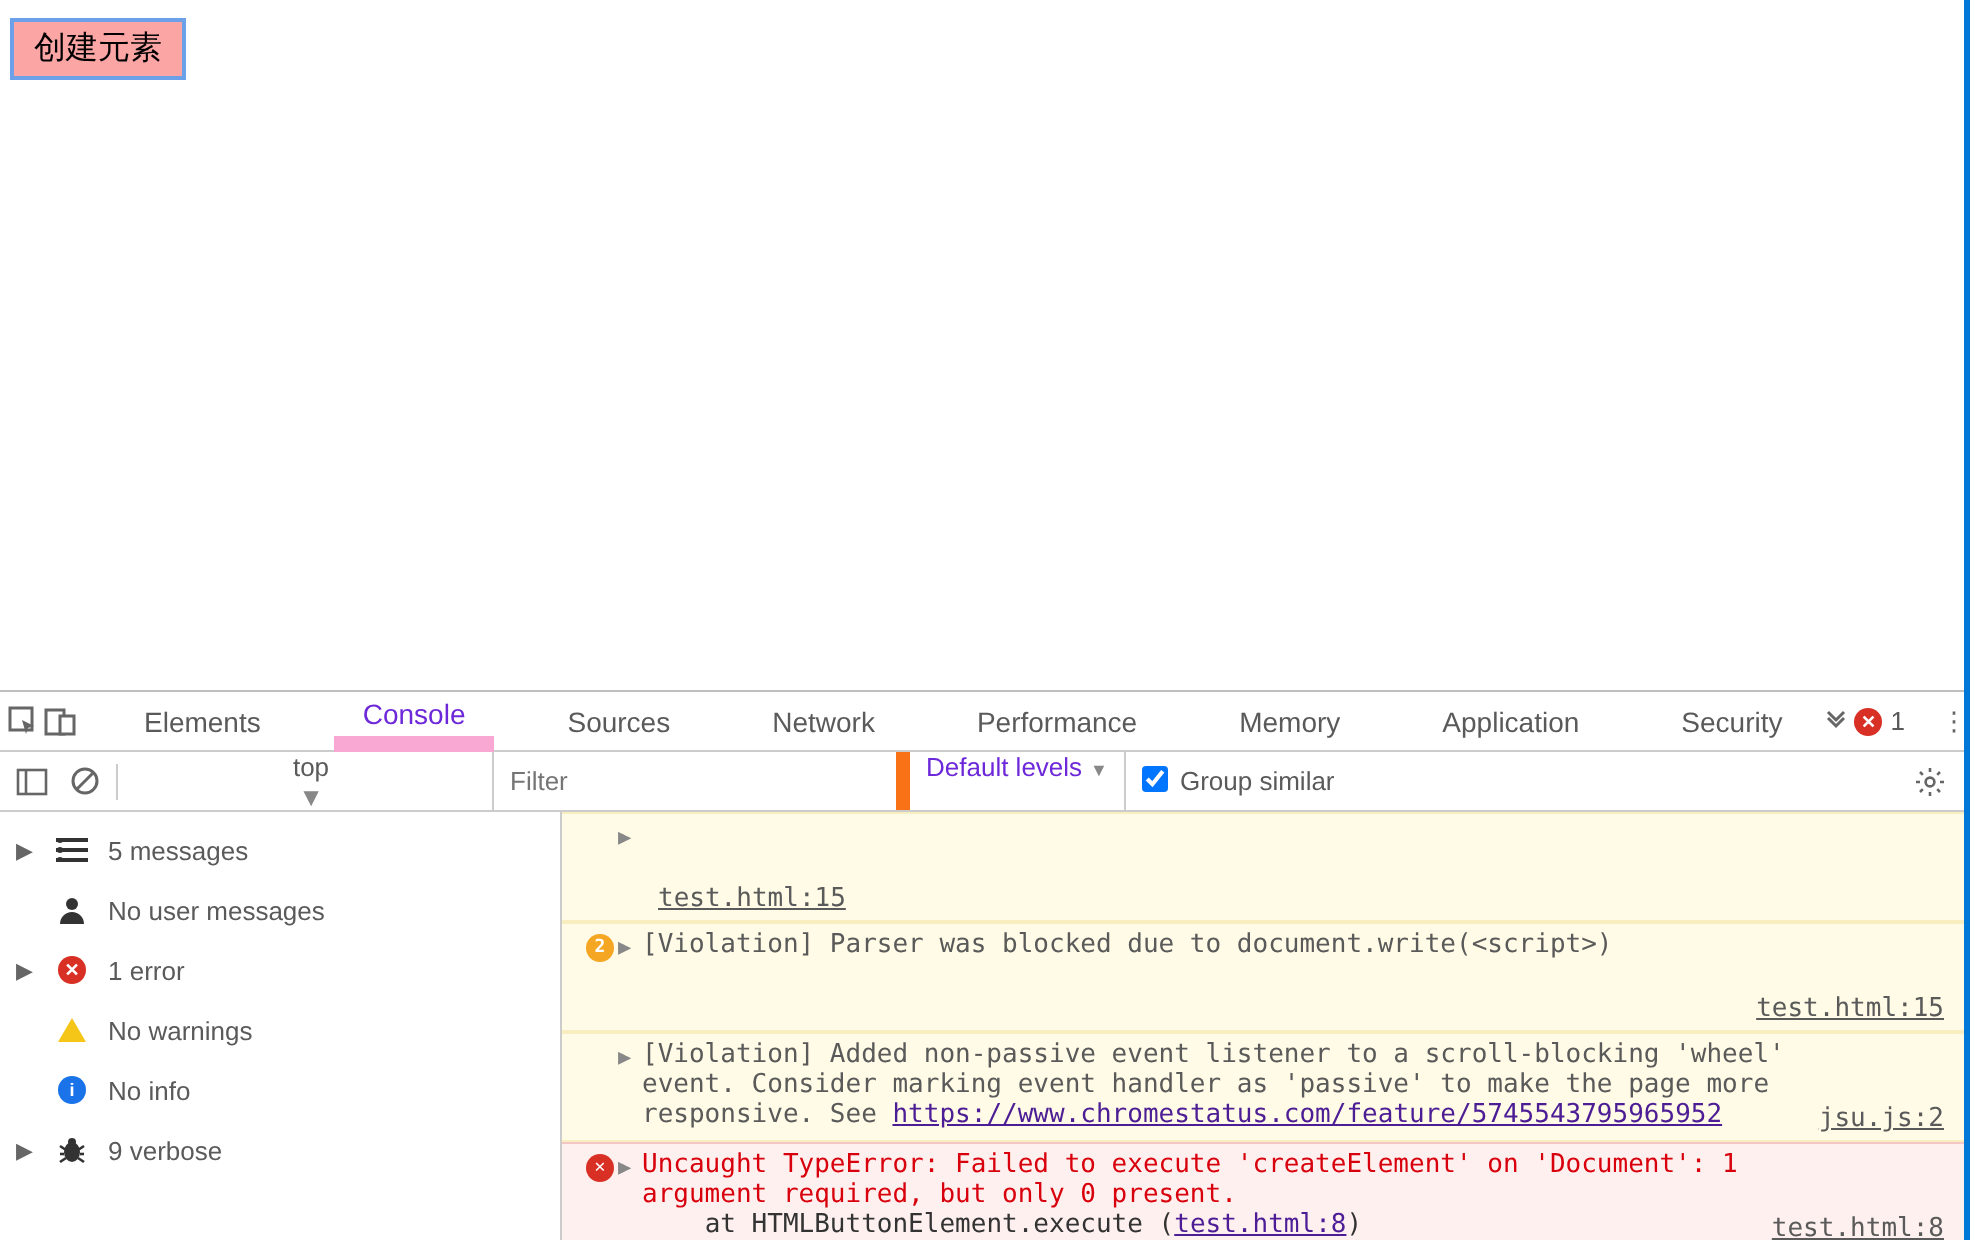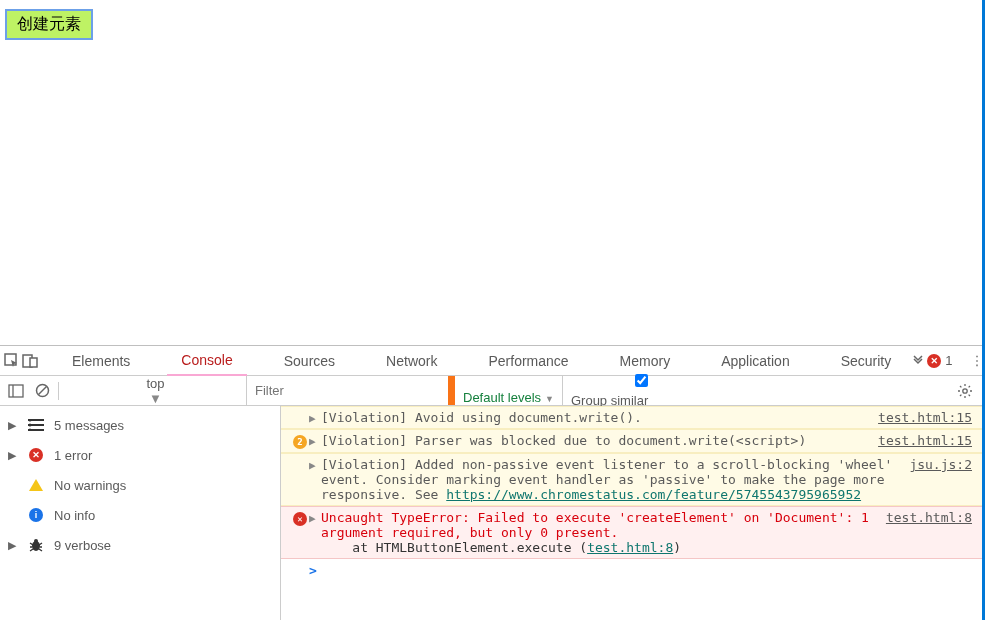--- a/index.html
+++ b/index.html
@@ -18,21 +18,21 @@
 .page-area {
   flex: 1;
   background: #fff;
   padding: 10px 0 0 6px;
   position: relative;
 }
 .page-area .create-btn {
   font-size: 16px;
   font-family: inherit;
   padding: 3px 10px;
-  background: #bef264;
+  background: #fca5a5;
   border: 1px solid #888;
   outline: 2px solid #6ca0e8;
   outline-offset: -1px;
   cursor: pointer;
 }
 
 
 .devtools {
   height: 275px;
   display: flex;
@@ -70,22 +70,22 @@
 }
 .tabs-bar .tab {
   padding: 0 14px;
   display: flex;
   align-items: center;
   cursor: pointer;
   color: #5a5a5a;
   font-size: 14px;
 }
 .tabs-bar .tab.active {
-  color: #b91c1c;
-  border-bottom: 2px solid #f9a8d4;
+  color: #6d28d9;
+  border-bottom: 8px solid #f9a8d4;
   margin-bottom: -1px;
 }
 .tabs-bar .spacer { flex: 1; }
 .errbadge {
   display: flex;
   align-items: center;
   gap: 4px;
   margin-right: 6px;
 }
 .circle-icon {
@@ -157,31 +157,30 @@
   padding: 0 8px;
 }
 .filter-wrap input {
   border: none;
   outline: none;
   font-size: 13px;
   width: 100%;
   color: #333;
 }
 .levels {
-  display: flex; align-items: flex-end;
+  display: flex; align-items: flex-start;
   padding: 0 8px;
   height: 100%;
   border-right: 1px solid #ccc;
-  color: #15803d;
+  color: #6d28d9;
   cursor: pointer;
 }
 .group-sim {
-  display: flex; align-items: flex-end; gap: 6px;
+  display: flex; align-items: flex-start; gap: 6px;
   padding: 0 8px;
-  flex-direction: column;
 }
 .gear {
   margin-left: auto;
   width: 26px; display: flex; justify-content:center; align-items:center;
   cursor: pointer;
 }
 
 
 .console-body {
   flex: 1;
@@ -219,25 +218,25 @@
 }
 .msg {
   display: flex;
   align-items: flex-start;
   padding: 3px 10px 3px 10px;
   border-bottom: 1px solid rgba(0,0,0,0.03);
 }
 .msg .badge-slot { width: 18px; flex-shrink:0; display:flex; justify-content:center; padding-top:2px;}
 .msg .arrow-slot { width: 12px; flex-shrink:0; color:#888; font-size:11px; padding-top:2px;}
 .msg .text { flex:1; white-space: pre-wrap; word-break: break-word; }
-.msg .src { color: #5a5a5a; text-decoration: underline; flex-shrink:0; margin-left:8px; cursor:pointer;}
+.msg .src { color: #5a5a5a; text-decoration: underline; flex-shrink:0; margin-left:8px; cursor:pointer;margin-top:32px;}
 .msg.viol { background: #fffbe6; border-top:1px solid #f8eec0; border-bottom:1px solid #f8eec0; color:#5a5a5a;}
 .msg.err { background: #fff0f0; border-top:1px solid #f5c6c6; border-bottom:1px solid #f5c6c6; }
 .msg.err .text { color: #d8000c; }
-.msg a.inline { color:#0f766e; text-decoration:underline; cursor:pointer; }
+.msg a.inline { color:#4c1d95; text-decoration:underline; cursor:pointer; }
 .msg .stack { color:#333; }
 .prompt-row {
   display:flex; align-items:center;
   padding: 4px 10px;
 }
 .prompt-row .chev { color:#1a73e8; font-weight:bold; margin-right:6px; margin-left: 18px;}
 .caret-sm::after { content:"▼"; font-size:9px; color:#888; margin-left:4px; }
 
 </style>
 </head>
@@ -337,20 +336,30 @@
           <svg width="16" height="12" viewBox="0 0 16 12">
               <line x1="0" y1="1" x2="16" y2="1" stroke="#333" stroke-width="2"></line>
               <line x1="0" y1="6" x2="16" y2="6" stroke="#333" stroke-width="2"></line>
               <line x1="0" y1="11" x2="16" y2="11" stroke="#333" stroke-width="2"></line>
               <circle cx="2" cy="1" r="1.5" fill="#333"></circle>
               <circle cx="2" cy="6" r="1.5" fill="#333"></circle>
               <circle cx="2" cy="11" r="1.5" fill="#333"></circle>
             </svg>
         </span>
         <span>5 messages</span>
+      </div>
+      <div class="sb-row">
+        <span class="expander"></span>
+        <span class="sb-icon user-icon">
+          <svg viewBox="0 0 16 16">
+              <circle cx="8" cy="5" r="3"></circle>
+              <path d="M2 15c0-3.3 2.7-6 6-6s6 2.7 6 6"></path>
+            </svg>
+        </span>
+        <span>No user messages</span>
       </div>
       <div class="sb-row">
         <span class="expander">▶</span>
         <span class="sb-icon">
             <span class="circle-icon circle-red">✕</span>
           </span>
         <span>1 error</span>
       </div>
       <div class="sb-row">
         <span class="expander"></span>
@@ -381,21 +390,20 @@
             </svg>
         </span>
         <span>9 verbose</span>
       </div>
     </div>
 
     <div class="messages">
       <div class="msg viol">
         <span class="badge-slot"></span>
         <span class="arrow-slot">▶</span>
-        <span class="text">[Violation] Avoid using document.write().</span>
         <span class="src">test.html:15</span>
       </div>
       <div class="msg viol">
         <span class="badge-slot">
             <span class="circle-icon circle-yellow">2</span>
           </span>
         <span class="arrow-slot">▶</span>
         <span class="text">[Violation] Parser was blocked due to document.write(&lt;script&gt;)</span>
         <span class="src">test.html:15</span>
       </div>

